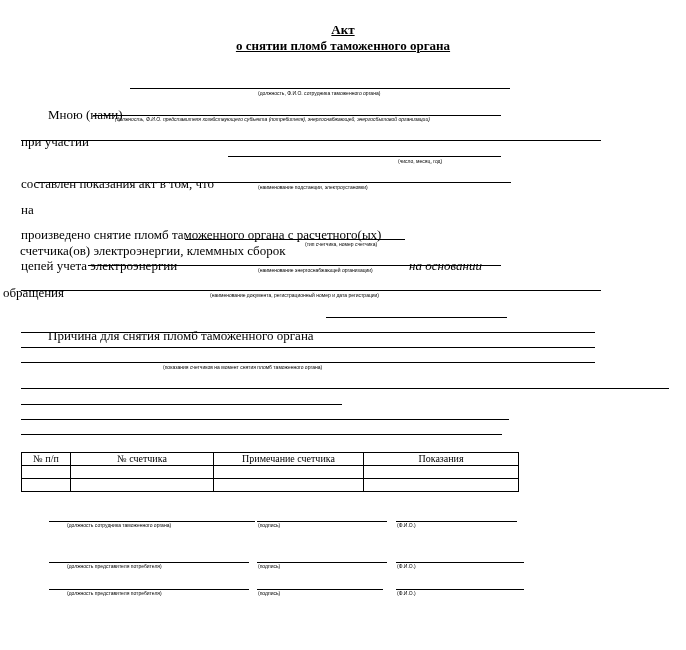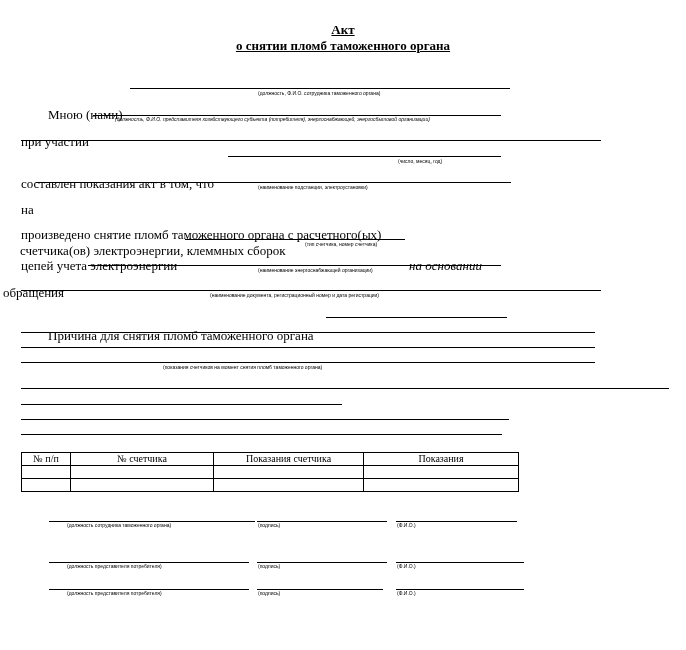--- a/index.html
+++ b/index.html
@@ -60,21 +60,21 @@
 <div class="ln" style="left:21px;top:388px;width:648px;"></div>
 <div class="ln" style="left:21px;top:404px;width:321px;"></div>
 <div class="ln" style="left:21px;top:419px;width:488px;"></div>
 <div class="ln" style="left:21px;top:434px;width:481px;"></div>
 
 <table class="t">
   <tbody>
       <tr>
     <td style="width:48px;">№ п/п</td>
     <td style="width:142px;margin-top:16px;">№ счетчика</td>
-    <td style="width:149px;">Показания счетчика</td>
+    <td style="width:149px;">Примечание счетчика</td>
     <td>Показания</td>
   </tr>
   <tr>
     <td></td>
     <td></td>
     <td></td>
     <td></td>
   </tr>
   <tr>
     <td></td>

